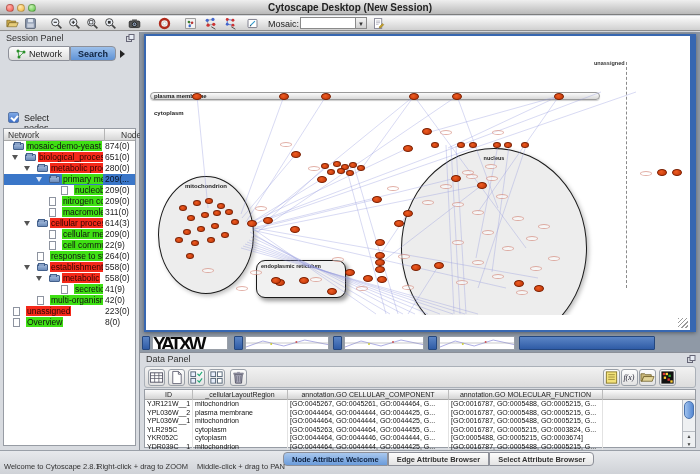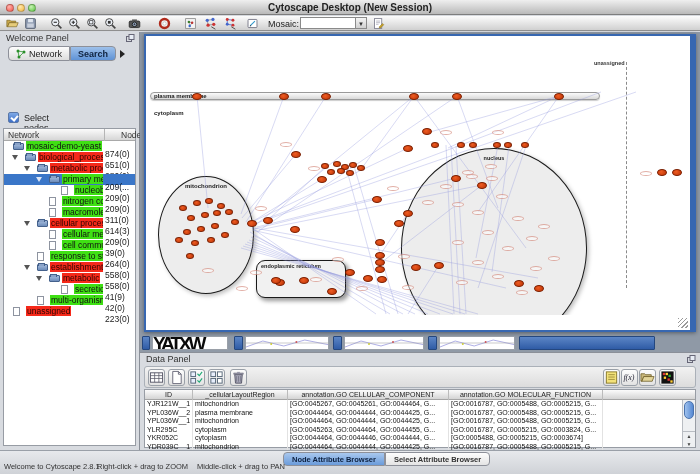--- a/index.html
+++ b/index.html
@@ -45,21 +45,21 @@
   .tree-row{position:relative;height:11px;font-size:8.5px;white-space:nowrap;}
   .tree-row.sel{background:#3a76c8;}
   .exp{position:absolute;top:3px;width:0;height:0;border-left:3.5px solid transparent;border-right:3.5px solid transparent;border-top:5px solid #555;}
   .tree-row.sel .exp{border-top-color:#dce6f5;}
   .fold{position:absolute;top:2px;width:11px;height:7px;background:linear-gradient(#a4bbdc,#6d8cba);border:1px solid #44618c;border-radius:1px;}
   .fold:before{content:"";position:absolute;left:0;top:-2px;width:5px;height:2px;background:#8aa3c9;border:1px solid #44618c;border-bottom:none;}
   .file{position:absolute;top:1px;width:7px;height:9px;background:#fff;border:1px solid #8e94a0;}
   .chip{position:absolute;top:0;height:10px;line-height:10px;padding:0 1px;overflow:hidden;color:#111;}
   .chip.green{background:#3fe013;}
   .chip.red{background:#f5291a;color:#2d0500;}
-  .nodesv{position:absolute;left:101px;top:8px;line-height:11px;color:#222;}
+  .nodesv{position:absolute;left:101px;top:0;line-height:11px;color:#222;}
   .tree-row.sel .nodesv{color:#06101f;}
   
   .mdi{position:absolute;left:140px;top:32px;width:560px;height:320px;background:#8f99a6;}
   .netwin{position:absolute;left:4px;top:2px;width:552px;height:298px;border:2px solid #3767b1;border-right-width:6px;background:#fff;box-shadow:0 1px 4px rgba(0,0,0,.4);}
   .netwin .wtitle{position:relative;height:15px;background:linear-gradient(#ededed,#bfbfbf);border-bottom:1px solid #8a8a8a;}
   .netwin .wtitle .title{position:absolute;left:0;right:0;top:0;line-height:15px;text-align:center;font-size:8.5px;font-weight:bold;color:#222;}
   .wtl{position:absolute;top:4px;width:7px;height:7px;border-radius:50%;border:1px solid rgba(0,0,0,.25);}
   .wtl.red{left:5px;background:radial-gradient(circle at 35% 30%,#ffb3ac,#f5554a);}
   .wtl.yel{left:15px;background:radial-gradient(circle at 35% 30%,#ffe9b0,#f5b63e);}
   .wtl.grn{left:25px;background:radial-gradient(circle at 35% 30%,#c9f3b4,#58c440);}
@@ -205,21 +205,21 @@
     <span class="tbi" id="tb-trailing" style="left:372px">
         <svg viewBox="0 0 16 16">
           <rect x="3" y="2" width="9" height="12" fill="#fff" stroke="#778"></rect>
           <path d="M5 5h5M5 7h5M5 9h3" stroke="#99a" stroke-width=".8"></path>
           <path d="M9 12l4-4 1.5 1.5-4 4H9z" fill="#c9a227" stroke="#705c10" stroke-width=".5"></path>
         </svg>
       </span>
   </div>
 
   <div class="cpanel">
-    <span class="pane-title">Welcome Panel</span>
+    <span class="pane-title">Session Panel</span>
     <span class="float-ic">
       <svg viewBox="0 0 9 9">
           <rect x="0.5" y="2.5" width="5" height="5" fill="none" stroke="#667"></rect>
           <rect x="3" y="0.5" width="5" height="5" fill="#e8edf5" stroke="#667"></rect>
         </svg>
     </span>
     <div class="seg-tabs" id="cp-tabs">
         <span class="seg">
           <span style="width: 10px; height: 10px; display: inline-block;"><svg viewBox="0 0 10 10">
               <path d="M2 2L8 3M3 8L8 3M2 2L3 8" stroke="#393" stroke-width=".8"></path>
@@ -289,21 +289,21 @@
             <span class="nodesv">614(3)</span>
           </div>
           <div class="tree-row">
             <span class="file" style="left: 45px;"></span>
             <span class="chip green" style="left: 58px; max-width: 41px;">cellular metabol</span>
             <span class="nodesv">209(0)</span>
           </div>
           <div class="tree-row">
             <span class="file" style="left: 45px;"></span>
             <span class="chip green" style="left: 58px; max-width: 41px;">cell communicat</span>
-            <span class="nodesv">39(0)</span>
+            <span class="nodesv">22(9)</span>
           </div>
           <div class="tree-row">
             <span class="file" style="left: 33px;"></span>
             <span class="chip green" style="left: 46px; max-width: 53px;">response to stimulu</span>
             <span class="nodesv">264(0)</span>
           </div>
           <div class="tree-row">
             <span class="exp" style="left: 20px;"></span>
             <span class="fold" style="left: 33px;"></span>
             <span class="chip red" style="left: 46px; max-width: 53px;">establishment of lo</span>
@@ -322,20 +322,25 @@
           </div>
           <div class="tree-row">
             <span class="file" style="left: 33px;"></span>
             <span class="chip green" style="left: 46px; max-width: 53px;">multi-organism pro</span>
             <span class="nodesv">42(0)</span>
           </div>
           <div class="tree-row">
             <span class="file" style="left: 9px;"></span>
             <span class="chip red" style="left: 22px; max-width: 77px;">unassigned</span>
             <span class="nodesv">223(0)</span>
+          </div>
+          <div class="tree-row">
+            <span class="file" style="left: 9px;"></span>
+            <span class="chip green" style="left: 22px; max-width: 77px;">Overview</span>
+            <span class="nodesv">8(0)</span>
           </div>
         </div>
     </div>
   </div>
 
   <div class="mdi">
     <div class="netwin">
       <div class="gcanvas" id="gcanvas">
           <div class="pm-bar" style="left:4px;top:56px;width:450px">
             <span class="glabel">plasma membrane</span>
@@ -650,20 +655,21 @@
         </div>
       <div class="vsb">
         <span class="thumb"></span>
         <div class="btns">▲<br>▼</div>
       </div>
     </div>
   </div>
 
   <div class="bbar">
     <div class="btabs" id="btabs">
-        <span class="btab active">Node Attribute Browser</span>
+        <span class="btab active">Node Attribute Welcome</span>
+        <span class="btab">Edge Attribute Browser</span>
         <span class="btab">Select Attribute Browser</span>
       </div>
     <span class="stext" style="left:4px">Welcome to Cytoscape 2.8.1</span>
     <span class="stext" style="left:97px">Right-click + drag to ZOOM</span>
     <span class="stext" style="left:197px">Middle-click + drag to PAN</span>
   </div>
 </div>
 
 </body></html>

